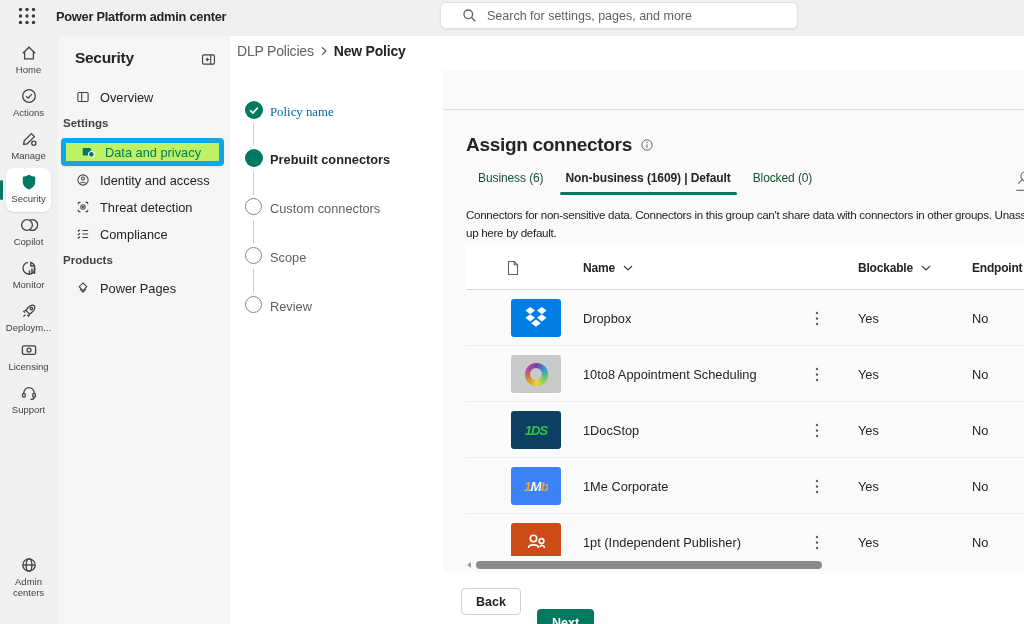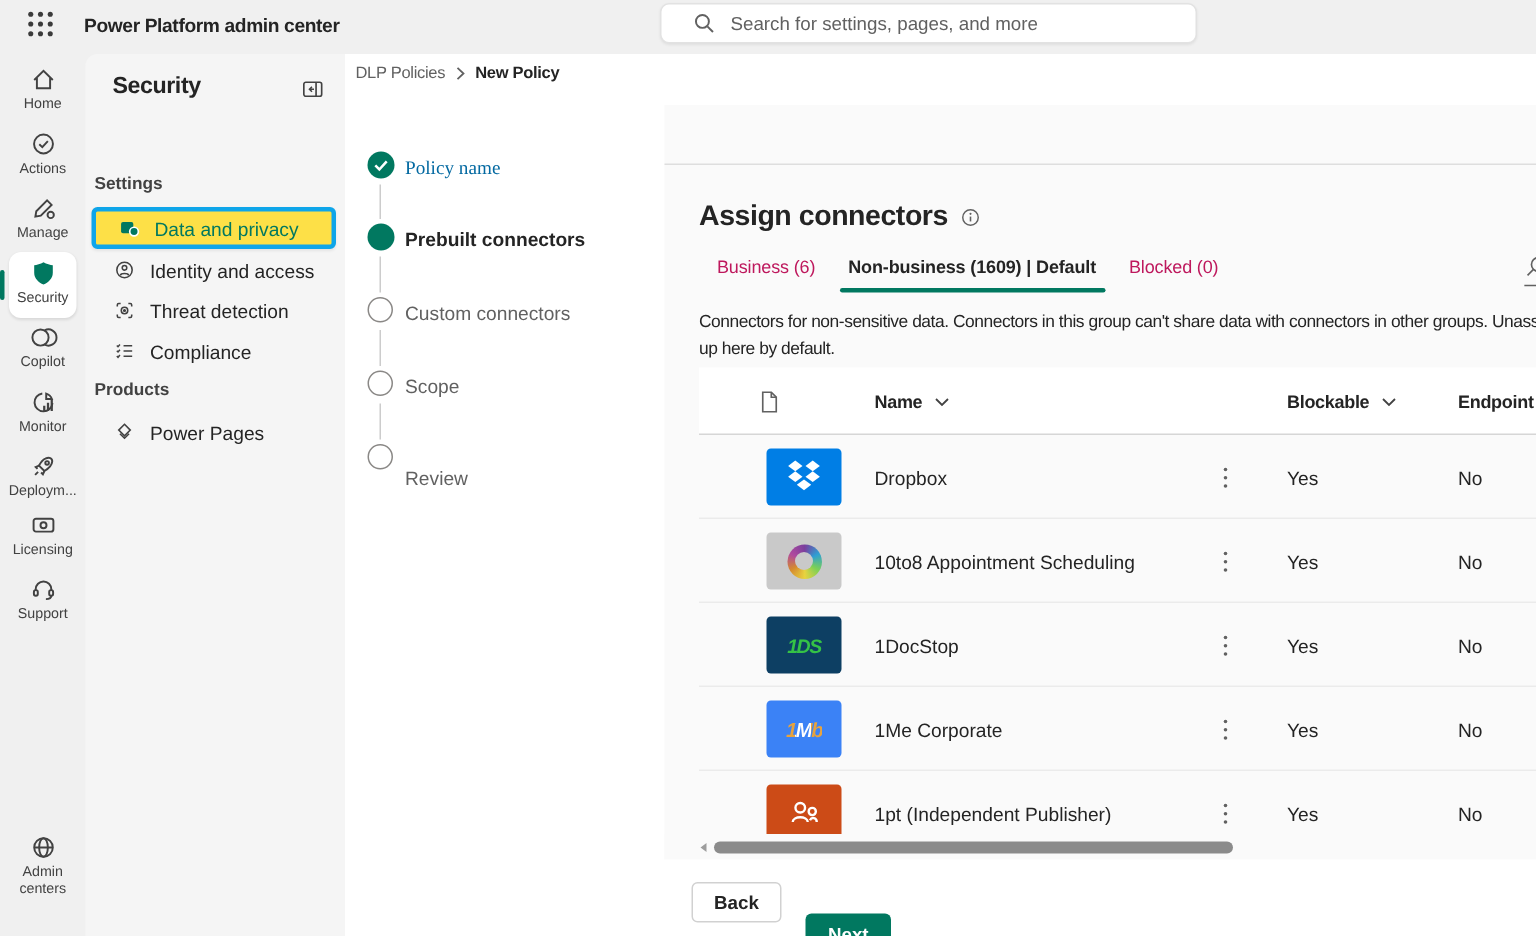--- a/index.html
+++ b/index.html
@@ -25,47 +25,47 @@
   #rail-sel-bar { position:absolute; left:0; width:3px; height:20px; border-radius:2px; background:#017860; }
 
   
   #sidebar { position:absolute; left:57px; top:36px; width:173px; height:588px;
     background:#f5f5f5; border-top-left-radius:8px; }
   #sidebar-title { position:absolute; left:18px; top:13px; font-size:15.5px; letter-spacing:-0.3px; font-weight:bold; }
   #collapse-btn { position:absolute; right:13px; top:15px; width:17px; height:17px; }
   .side-item { position:absolute; left:4px; width:163px; height:28px; display:flex;
     align-items:center; padding-left:14px; gap:9px; border-radius:4px; }
   .side-item .lbl { font-size:12.8px; color:#242424; }
-  .side-item.sel { background:#fde047; border:3px solid #0ea5e9; box-shadow:0 1px 2px rgba(0,0,0,.07); }
+  .side-item.sel { background:#bef264; border:5px solid #0ea5e9; box-shadow:0 1px 2px rgba(0,0,0,.07); }
   .side-item.sel .lbl { color:#017860; }
   .side-group { position:absolute; left:6px; font-size:11.5px; font-weight:bold; color:#424242; }
 
   
   #main { position:absolute; left:230px; top:36px; width:794px; height:588px; background:#fff; }
   #breadcrumb { position:absolute; left:7px; top:7px; display:flex; align-items:center; gap:7px;
-    font-size:11px; letter-spacing:-0.2px; }
+    font-size:14px; letter-spacing:-0.2px; }
   #breadcrumb .parent { color:#616161; }
   #breadcrumb .current { font-weight:bold; color:#242424; }
 
   
   .step-circle { position:absolute; width:18px; height:18px; border-radius:50%; }
   .step-circle.done, .step-circle.current { background:#017860; }
   .step-circle.todo { width:17px; height:17px; background:#fff; border:1.5px solid #8a8886; }
   .step-label { position:absolute; left:40px; font-size:12.8px; white-space:nowrap; }
   .step-label.done { color:#0369a1;font-family:Liberation Serif, serif; }
   .step-label.current { color:#242424; font-weight:bold; }
   .step-label.todo { color:#616161; }
   .step-line { position:absolute; left:23px; width:1px; background:#cccccc; }
 
   
   #canvas { position:absolute; left:213px; top:34px; width:581px; height:503px; background:#fafafa; }
   #canvas-topline { position:absolute; left:0; top:39px; width:581px; height:1px; background:#dedede; }
   #content-heading { position:absolute; left:23px; top:61px; font-size:19px; letter-spacing:-0.3px; font-weight:bold; }
   #tabs { position:absolute; left:24px; top:95px; display:flex; }
-  .tab { padding:0 11px; height:30px; line-height:26px; font-size:12px; letter-spacing:-0.1px; color:#be185d; position:relative; }
+  .tab { padding:0 11px; height:30px; line-height:26px; font-size:12px; letter-spacing:-0.1px; color:#14532d; position:relative; }
   .tab.sel { font-weight:bold; color:#242424; }
   .tab.sel::after { content:""; position:absolute; left:5px; right:5px; bottom:0; height:3px;
     border-radius:2px; background:#017860; }
   #tab-search-icon { position:absolute; left:570px; top:100px; width:20px; height:22px; }
   #desc { position:absolute; left:23px; top:136px; width:920px; font-size:11.6px; letter-spacing:-0.3px; line-height:18px; color:#242424; }
   #desc div { white-space:nowrap; }
 
   
   #table { position:absolute; left:23px; top:175px; width:760px; }
   #thead { position:relative; height:45px; background:#fff; border-bottom:1px solid #d6d6d6; }
@@ -220,20 +220,27 @@
 </div>
 
 <div id="sidebar">
   <div id="sidebar-title">Security</div>
   <svg id="collapse-btn" viewBox="0 0 20 20" fill="none" stroke="#424242" stroke-width="1.3">
     <rect x="3" y="4.5" width="14" height="11" rx="1.6"></rect>
     <path d="M12.6 4.5 V15.5"></path>
     <path d="M9.4 8 L7.4 10 L9.4 12 M7.4 10 H11" stroke-width="1.2"></path>
   </svg>
 
+  <div class="side-item" style="top:47px">
+    <svg width="16" height="16" viewBox="0 0 20 20" fill="none" stroke="#424242" stroke-width="1.4">
+      <rect x="3.6" y="4.4" width="12.8" height="11.2" rx="1.4"></rect>
+      <path d="M8.4 4.4 V15.6"></path>
+    </svg>
+    <span class="lbl">Overview</span>
+  </div>
 
   <div class="side-group" style="top:81px">Settings</div>
 
   <div class="side-item sel" style="top:102px">
     <svg width="16" height="16" viewBox="0 0 20 20">
       <rect x="3.4" y="5" width="10.2" height="9.4" rx="1.6" fill="#017860"></rect>
       <circle cx="14.2" cy="13" r="3.6" fill="#017860" stroke="#fff" stroke-width="1.4"></circle>
     </svg>
     <span class="lbl">Data and privacy</span>
   </div>
@@ -299,21 +306,21 @@
 
     <div class="step-circle todo" style="left:15px; top:162px"></div>
     <div class="step-label todo" style="top:165px">Custom connectors</div>
     <div class="step-line" style="top:184px; height:24px"></div>
 
     <div class="step-circle todo" style="left:15px; top:211px"></div>
     <div class="step-label todo" style="top:214px">Scope</div>
     <div class="step-line" style="top:233px; height:24px"></div>
 
     <div class="step-circle todo" style="left:15px; top:260px"></div>
-    <div class="step-label todo" style="top:275px">Review</div>
+    <div class="step-label todo" style="top:263px">Review</div>
   </div>
 
   <div id="canvas">
     <div id="canvas-topline"></div>
     <div style="position:absolute; left:23px; top:64px; display:flex; align-items:center; gap:8px;">
       <span id="content-heading" style="position:static">Assign connectors</span>
       <svg width="14" height="14" viewBox="0 0 16 16">
         <circle cx="8" cy="8" r="5.9" fill="none" stroke="#616161" stroke-width="1.1"></circle>
         <path d="M8 7.3 V11" stroke="#616161" stroke-width="1.2"></path>
         <circle cx="8" cy="5.2" r="0.8" fill="#616161"></circle>

